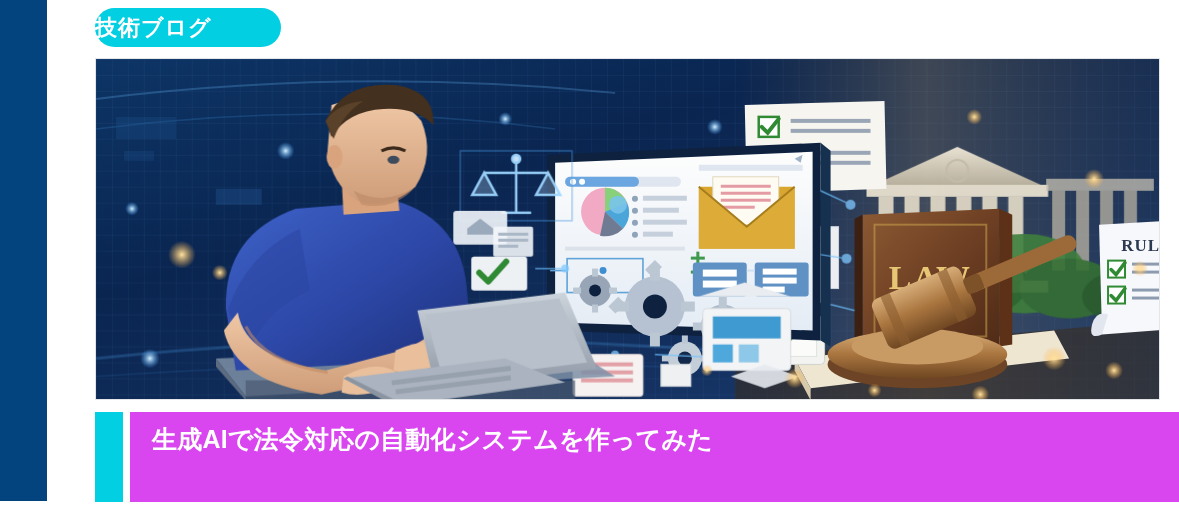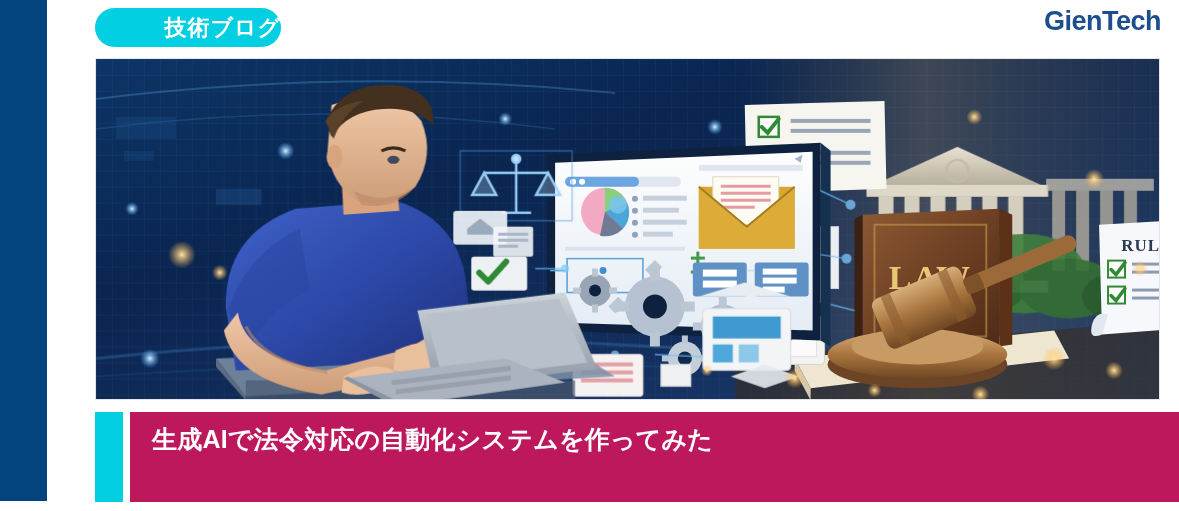--- a/index.html
+++ b/index.html
@@ -16,21 +16,21 @@
   .left-rail {
     position:absolute; left:0; top:0; width:47px; height:501px;
     background:#03437e;
   }
 
   
   .badge {
     position:absolute; left:95px; top:8px;
     width:186px; height:39px;
     background:#03cfe3; border-radius:20px;
-    display:flex; align-items:center; justify-content:flex-end;
+    display:flex; align-items:center; justify-content:flex-start;
   }
   .badge-label {
     color:#ffffff; font-size:22px; font-weight:bold;
     letter-spacing:1px; line-height:1;
   }
 
   
   .logo {
     position:absolute; right:18px; top:8px;
     color:#1d4e8f; font-size:27px; font-weight:bold;
@@ -49,41 +49,40 @@
 
   
   .title-accent {
     position:absolute; left:95px; top:412px;
     width:28px; height:90px;
     background:#03cfe3;
   }
   .title-band {
     position:absolute; left:130px; top:412px;
     width:1049px; height:90px;
-    background:#be185d;
+    background:#d946ef;
     padding:10px 0 0 22px;
   }
   .title-line {
     color:#ffffff; font-weight:bold; font-size:25px;
     line-height:34px; letter-spacing:0.2px;
     white-space:nowrap;
   }
 </style>
 </head>
 <body>
 
 <div class="page">
 
   <div class="left-rail"></div>
 
   <div class="badge">
     <span class="badge-label">技術ブログ</span>
   </div>
 
-  <div class="logo">GienTech</div>
 
   <div class="hero">
     <svg class="hero-canvas" viewBox="0 0 1065 342" preserveAspectRatio="none">
       <defs>
         <linearGradient id="bgGrad" x1="0" y1="0" x2="1" y2="1">
           <stop offset="0%" stop-color="#0d3566"></stop>
           <stop offset="35%" stop-color="#0a2550"></stop>
           <stop offset="70%" stop-color="#132f5e"></stop>
           <stop offset="100%" stop-color="#1b3f73"></stop>
         </linearGradient>

